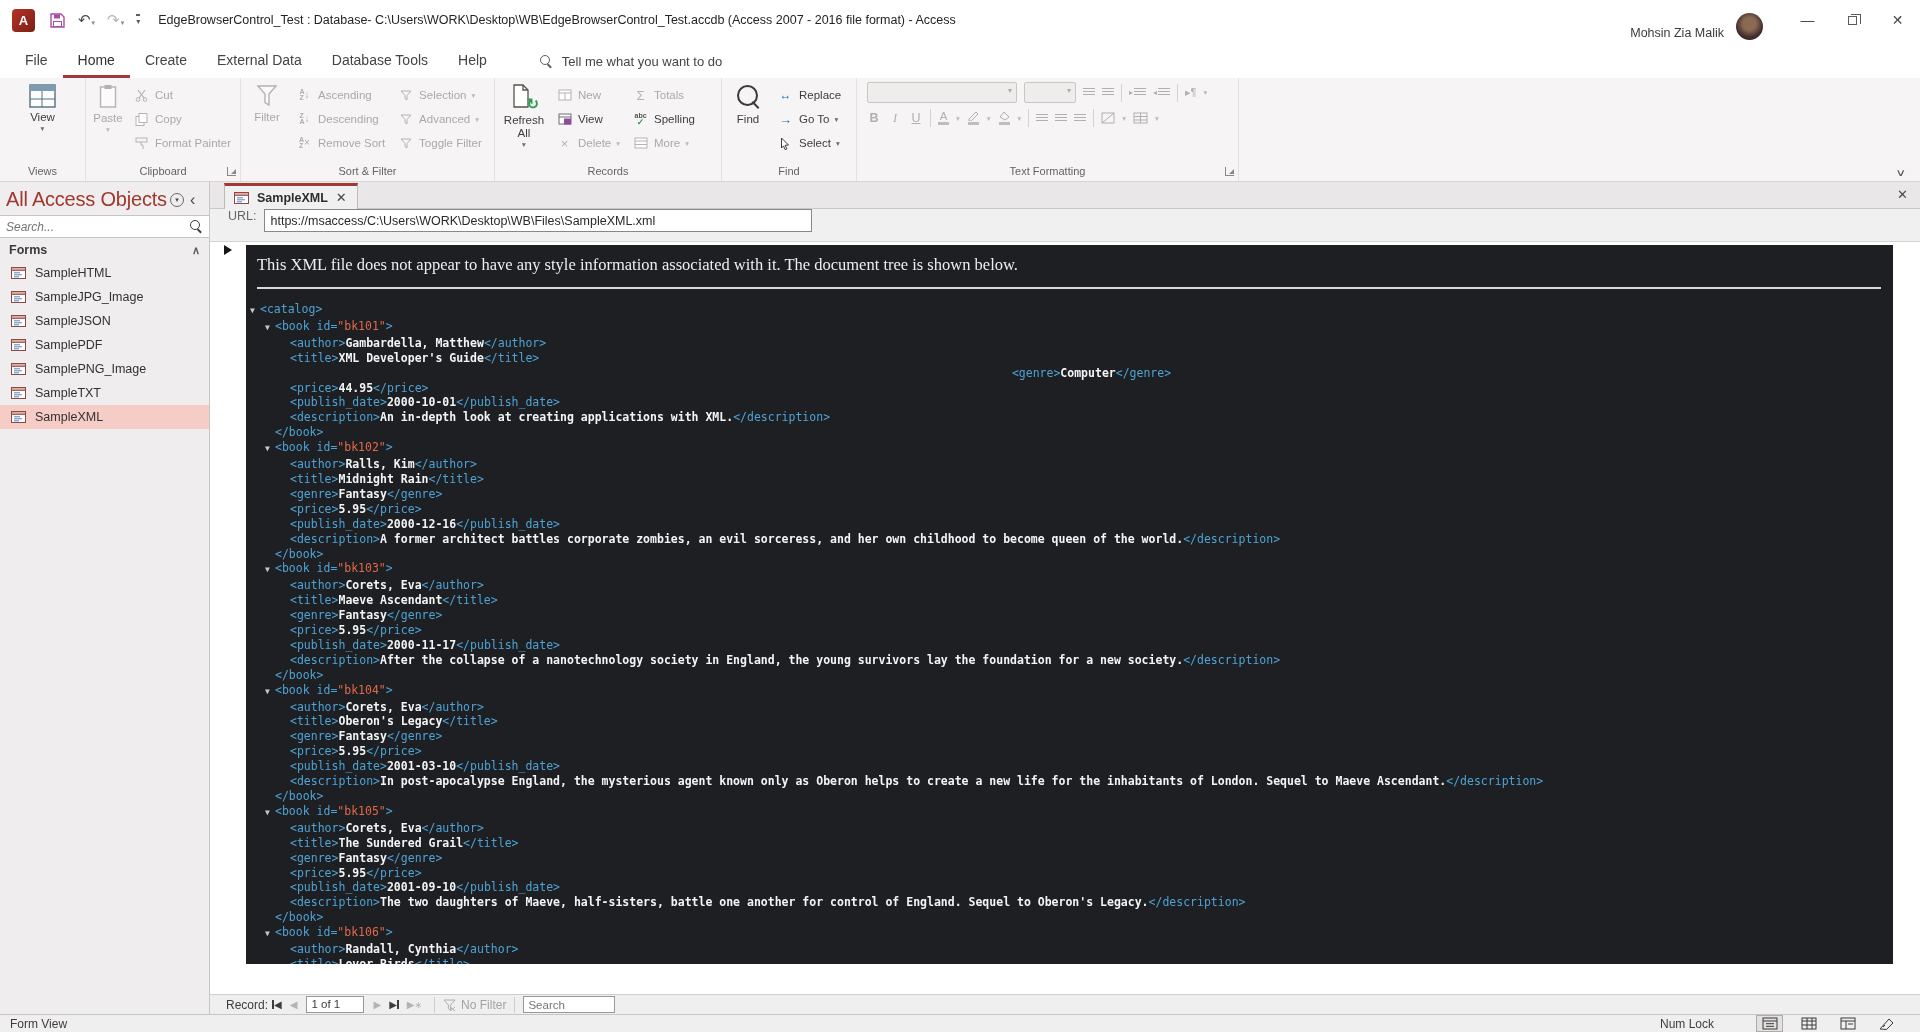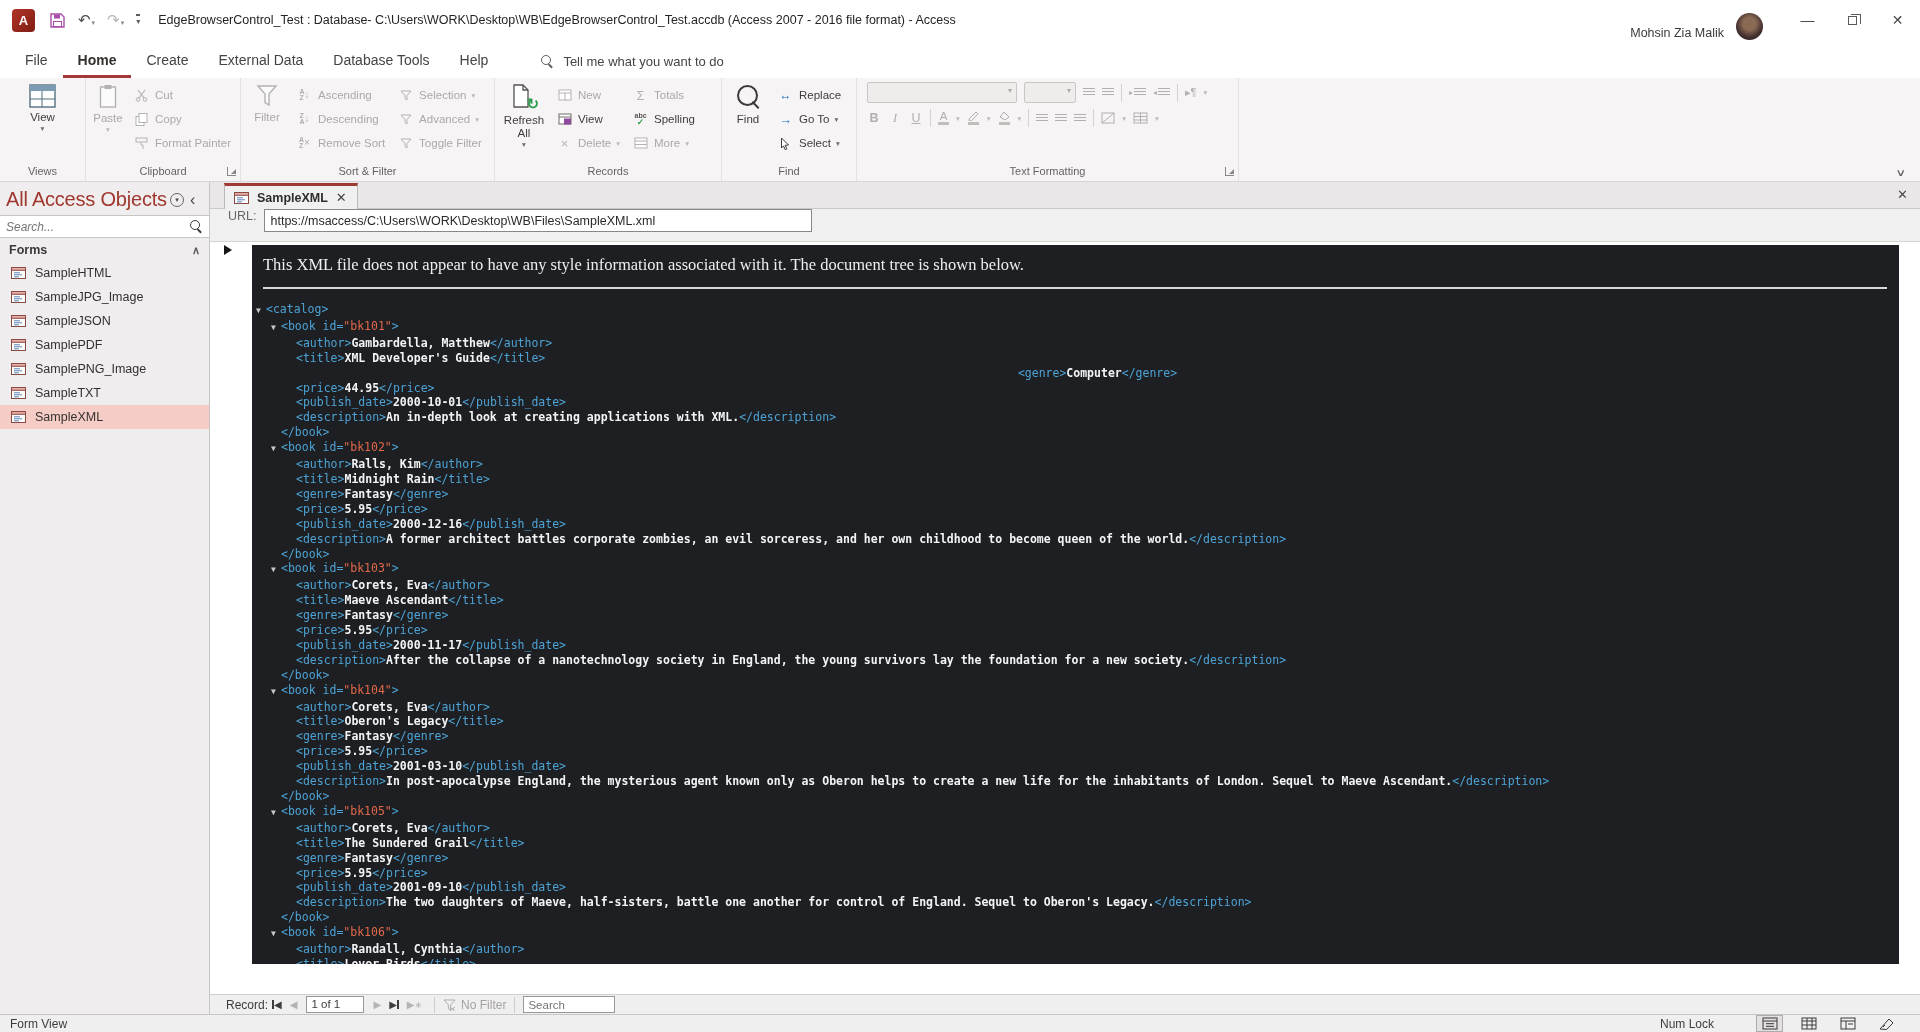--- a/index.html
+++ b/index.html
@@ -22,21 +22,21 @@
     background:radial-gradient(circle at 50% 40%, #8a6a52 0 30%, #453031 62%, #241a1b 100%); margin-right:22px; }
   .winbtn { width:45px; height:40px; display:flex; align-items:center; justify-content:center;
     font-size:14px; color:#4c4a48; }
   .restore-glyph { width:9px; height:9px; border:1px solid #5c5a58; position:relative; background:#fff; }
   .restore-glyph::before { content:""; position:absolute; top:-3px; left:2px; width:9px; height:9px;
     border:1px solid #5c5a58; border-bottom:none; border-left:none; }
 
   
   .menubar { height:38px; background:#fff; display:flex; align-items:flex-end; padding-left:10px; }
   .rtab { font-size:14px; color:#444; padding:0 15px; height:34px; line-height:32px; }
-  .rtab.active { color:#33302e; font-weight:700; border-bottom:3px solid #a4373a;text-align:right; }
+  .rtab.active { color:#33302e; font-weight:400; border-bottom:3px solid #a4373a;text-align:right; }
   .tellme { display:flex; align-items:center; gap:9px; margin-left:38px; height:34px; font-size:13px; color:#454442; }
   .mag { position:relative; width:13px; height:13px; display:inline-block; color:#5f5d5b; }
   .mag::before { content:""; position:absolute; width:8px; height:8px; border:1.5px solid currentColor; border-radius:50%; left:0; top:0; }
   .mag::after { content:""; position:absolute; width:5px; height:1.5px; background:currentColor; transform:rotate(45deg); left:7px; top:10px; }
 
   
   .ribbon { height:104px; background:#f6f4f5; border-bottom:1px solid #d8d6d4; display:flex; position:relative; }
   .rgroup { display:flex; flex-direction:column; border-right:1px solid #e3e1df; position:relative; flex:none; }
   .rg-content { flex:1; display:flex; align-items:flex-start; padding:4px 3px 0; }
   .rg-label { font-size:11px; color:#666461; text-align:center; padding-bottom:4px; }
@@ -96,21 +96,21 @@
   .tabrow-close { position:absolute; right:12px; top:5px; font-size:13px; color:#4c4a48; }
   .urlrow { height:33px; background:#f1f0f0; display:flex; align-items:flex-start; border-bottom:1px solid #d6d4d2; }
   .url-label { font-size:12.5px; color:#686664; margin:0 8px 0 18px; }
   .urlrow input { width:548px; height:23px; border:1px solid #8a8886; background:#fff; font-size:12.5px;
     color:#2b2a29; padding:0 5px; font-family:"Liberation Sans",sans-serif; outline:none; }
   .formbody { flex:1; background:#fff; position:relative; }
   .rec-selector { position:absolute; left:14px; top:3px; width:0; height:0;
     border-left:8px solid #161616; border-top:5px solid transparent; border-bottom:5px solid transparent; }
 
   
-  .browser { position:absolute; left:42px; top:3px; width:1647px; height:719px; background:#1e1f22; overflow:hidden; }
+  .browser { position:absolute; left:36px; top:3px; width:1647px; height:719px; background:#1e1f22; overflow:hidden; }
   .banner { font-family:"Liberation Serif",serif; font-size:16.5px; color:#eceef0;
     margin:10px 12px 0 11px; padding-bottom:12px; border-bottom:2px solid #d7d9db; }
   .xml-tree { margin-top:13px; font-family:"DejaVu Sans Mono",monospace; font-size:11.5px; line-height:14.9px; white-space:nowrap; }
   .xarrow { display:inline-block; width:10px; font-size:8px; color:#c6c8ca; }
   .xtag  { color:#4da3d5; }
   .xattr { color:#e2694a; }
   .xtext { color:#f2f4f5; font-weight:bold; }
 
   
   .recordbar { position:absolute; left:210px; right:0; bottom:18px; height:20px; background:#f0efef;

